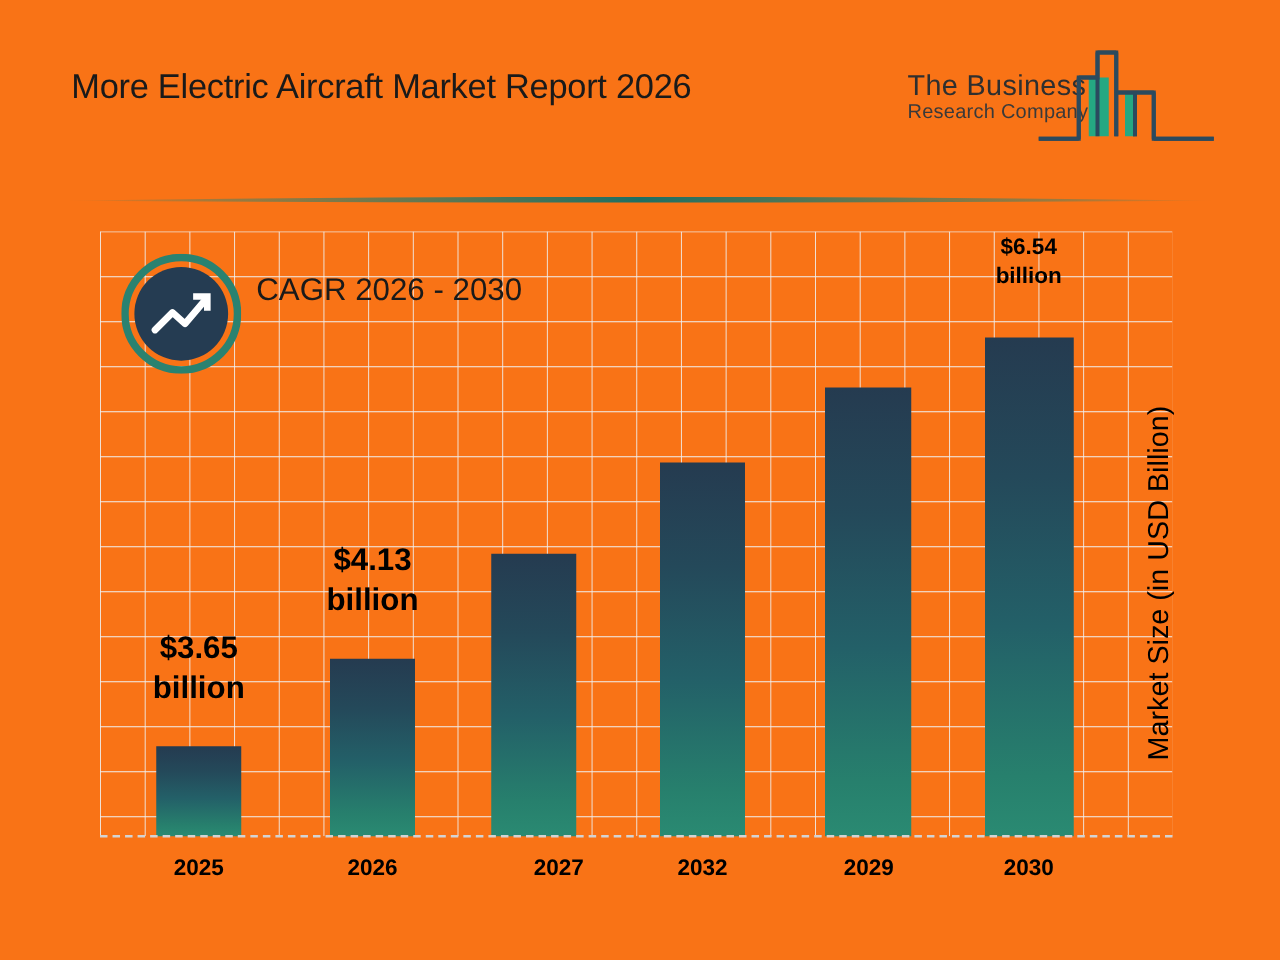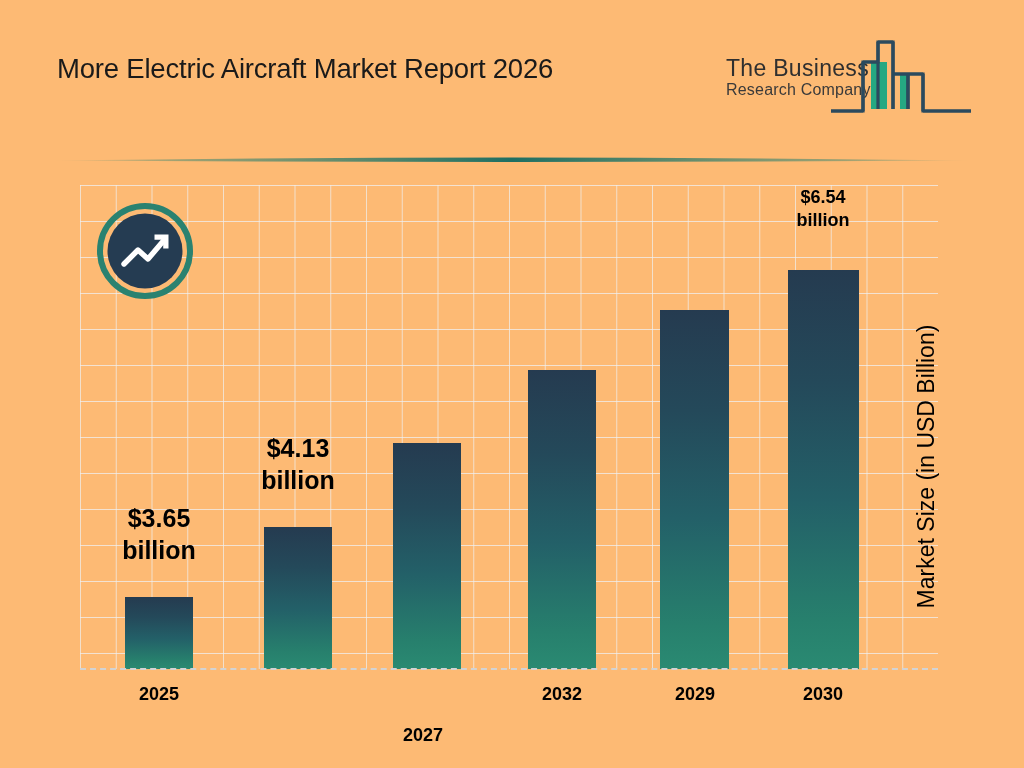--- a/index.html
+++ b/index.html
@@ -9,21 +9,21 @@
     background: #ffffff;
   }
   body {
     font-family: "Liberation Sans", sans-serif;
     -webkit-font-smoothing: antialiased;
   }
   #canvas {
     position: relative;
     width: 1024px;
     height: 768px;
-    background: #fdba74;
+    background: #f97316;
     overflow: hidden;
   }
 
   
   #page-title {
     position: absolute;
     left: 57px;
     top: 53px;
     font-size: 27.5px;
     font-weight: 400;
@@ -247,35 +247,37 @@
   <div class="value-label" style="left:218px; top:432px; width:160px;">
     <div>$4.13</div>
     <div>billion</div>
   </div>
   <div class="value-label big" style="left:742px; top:186px; width:162px;">
     <div>$6.54</div>
     <div>billion</div>
   </div>
 
   <div class="x-tick" style="left:79px; width:160px;">2025</div>
-  <div class="x-tick" style="left:343px; width:160px;margin-top:41px;">2027</div>
+  <div class="x-tick" style="left:218px; width:160px;">2026</div>
+  <div class="x-tick" style="left:367px; width:160px;">2027</div>
   <div class="x-tick" style="left:482px; width:160px;">2032</div>
   <div class="x-tick" style="left:615px; width:160px;">2029</div>
   <div class="x-tick" style="left:743px; width:160px;">2030</div>
 
   <div id="y-axis-title">
     <span>Market Size (in USD Billion)</span>
   </div>
 
   <div id="cagr-badge">
     <svg id="cagr-circle" width="96" height="96" viewBox="0 0 96 96">
       <circle cx="48" cy="48" r="45" fill="none" stroke="#2a8270" stroke-width="6"></circle>
       <circle cx="48" cy="48" r="37.5" fill="#253c52"></circle>
       <g fill="none" stroke="#ffffff" stroke-width="5.4" stroke-linecap="round" stroke-linejoin="round">
         <polyline points="27,61 41,47 51,56 68,36"></polyline>
       </g>
       <polygon points="57.5,31.5 71.5,31.5 71.5,45.5 66.2,45.5 66.2,36.8 57.5,36.8" fill="#ffffff"></polygon>
     </svg>
     <div id="cagr-text">
+      <div id="cagr-range">CAGR 2026 - 2030</div>
     </div>
   </div>
 
 </div>
 
 </body></html>

